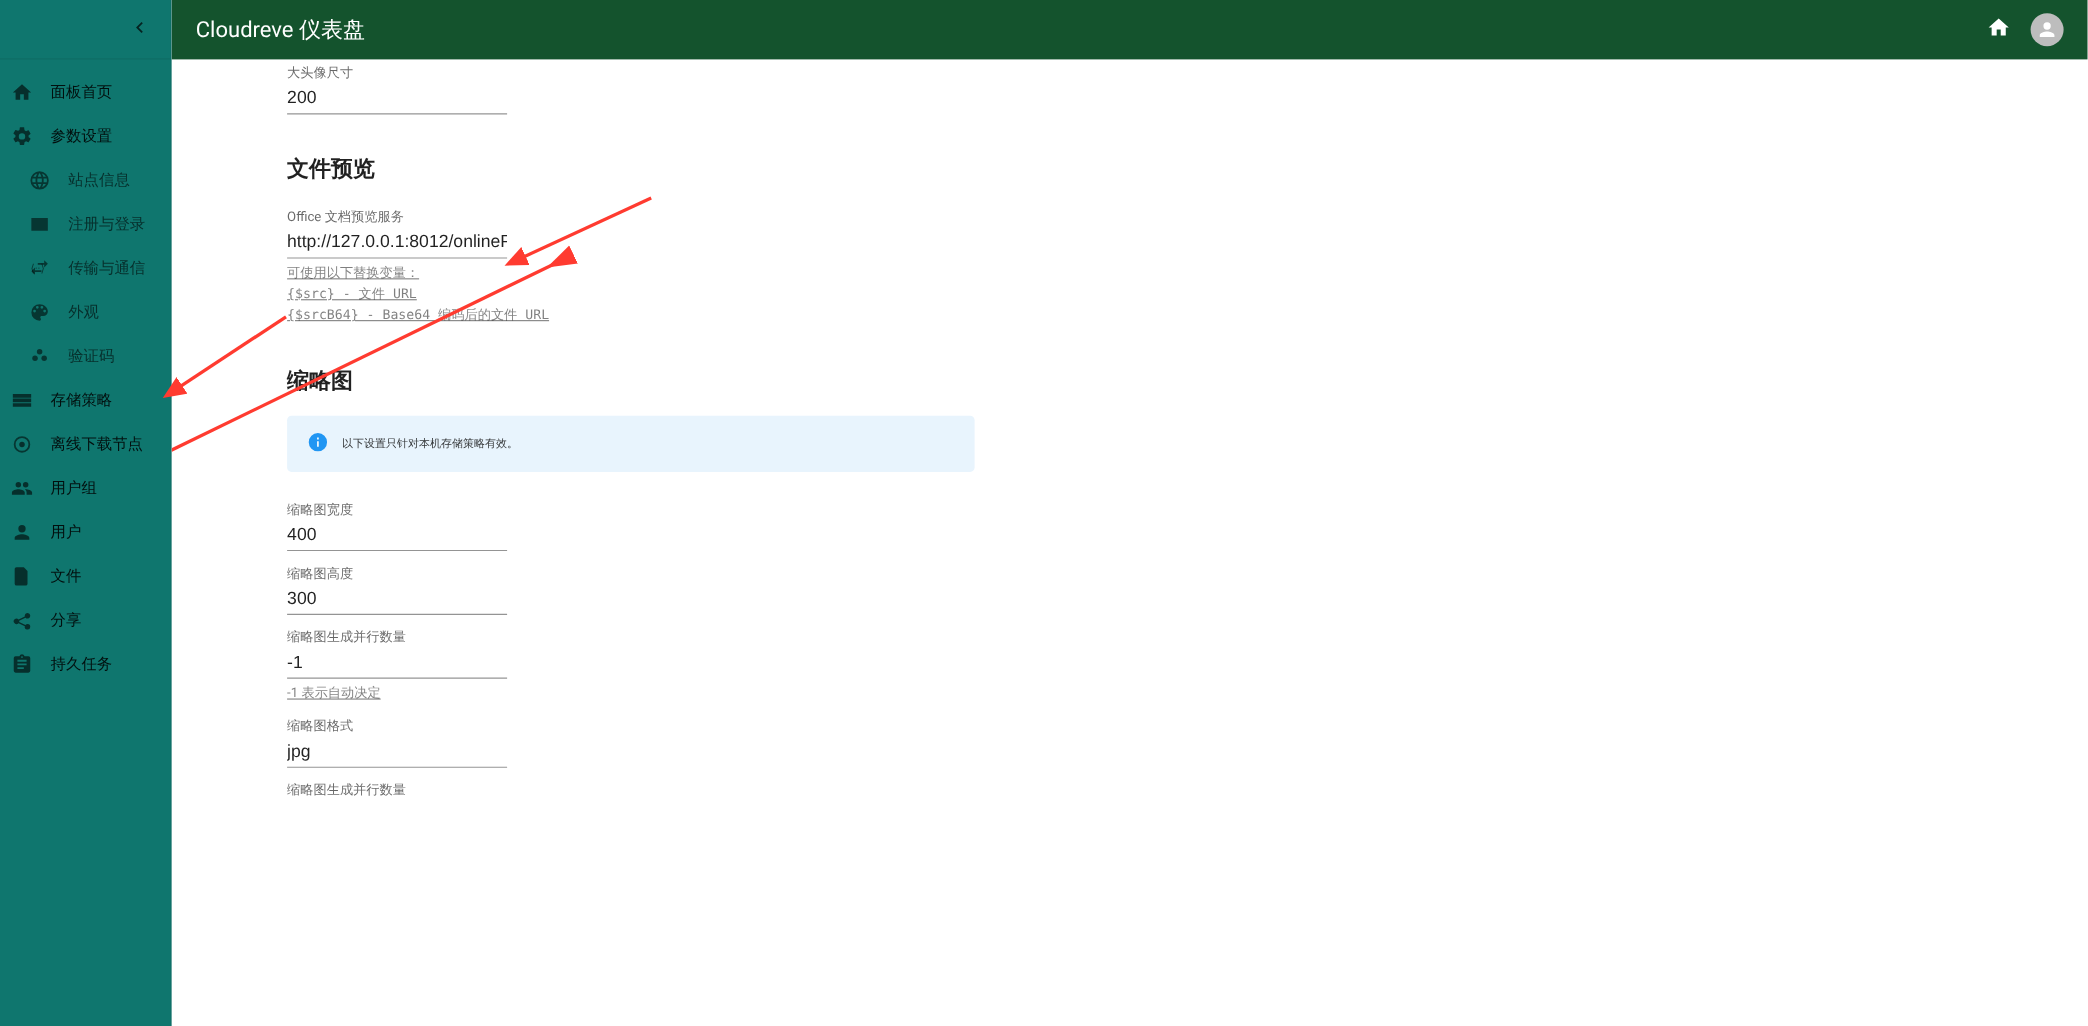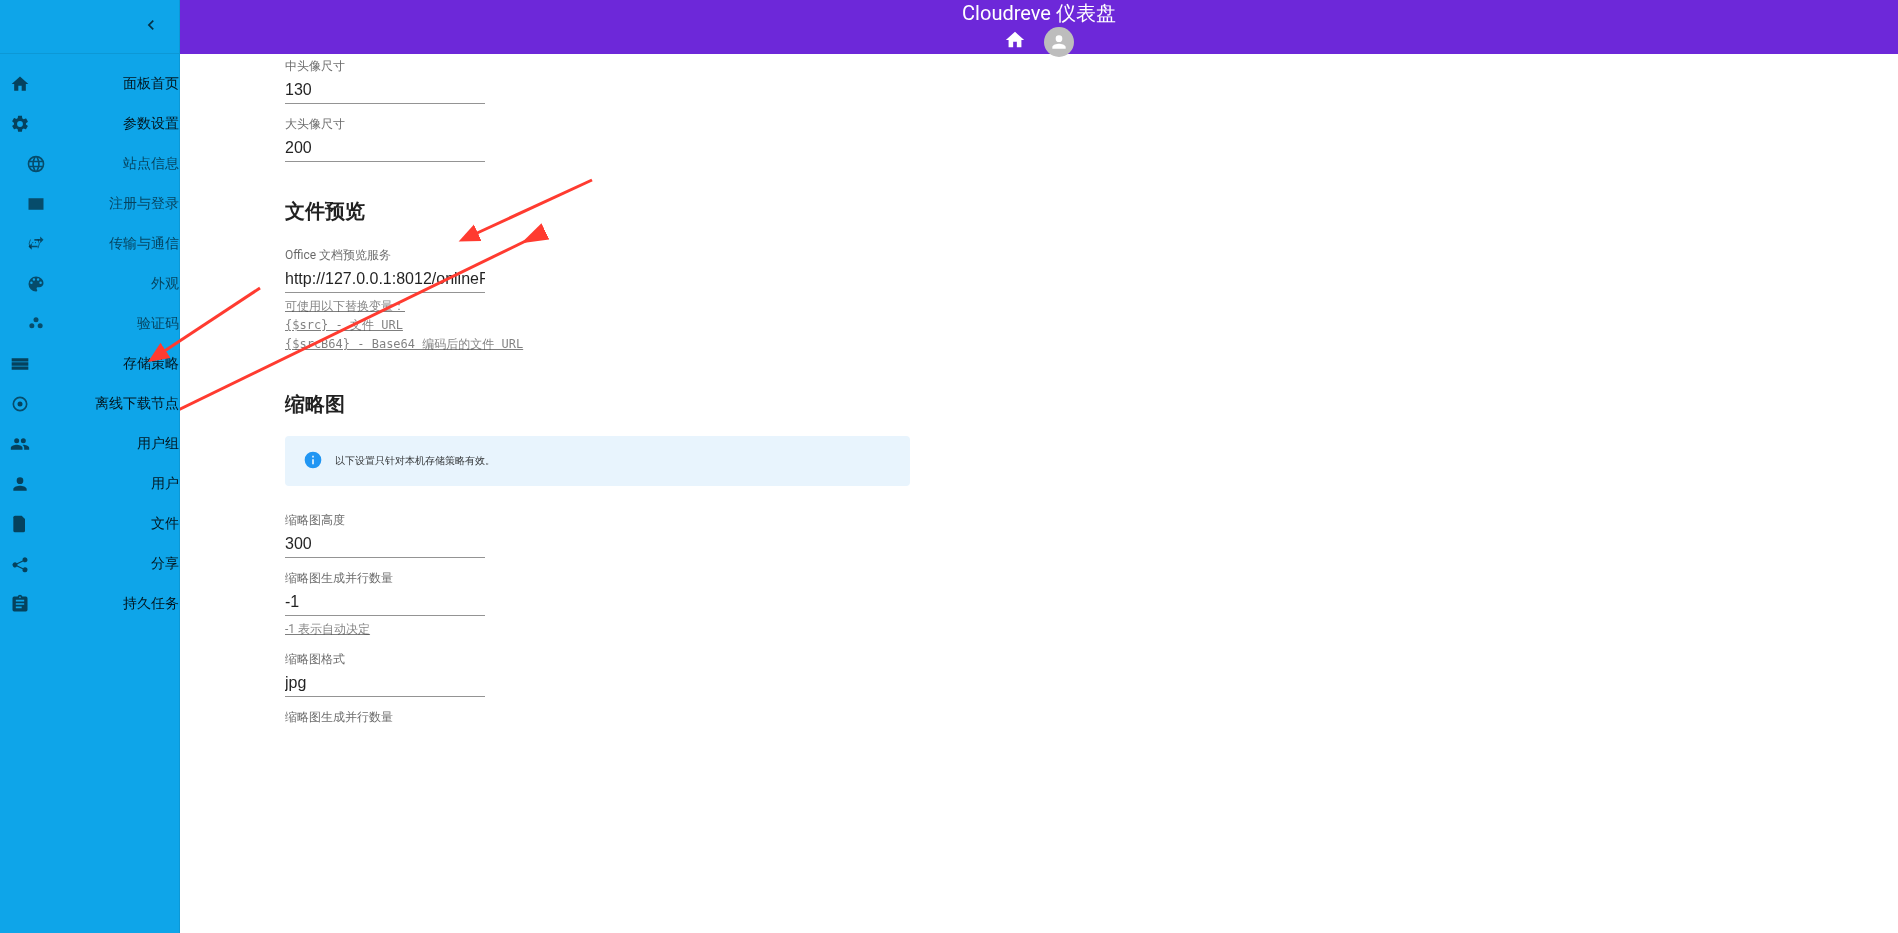--- a/index.html
+++ b/index.html
@@ -6,25 +6,24 @@
   body {
     font-family: -apple-system, BlinkMacSystemFont, "Segoe UI", Roboto, "Helvetica Neue", Arial, "Microsoft YaHei", sans-serif;
     background: #fff;
     color: rgba(0,0,0,0.87);
     width: 1898px;
     height: 933px;
     overflow: hidden;
   }
   .root { display: flex; height: 100%; }
   .sidebar {
-    width: 180px;
+    width: 156px;
     border-right: 1px solid rgba(0,0,0,0.08);
-    background: #0ea5e9;
+    background: #0f766e;
     flex-shrink: 0;
-    text-align: right;
   }
   .sidebar-top {
     height: 54px;
     border-bottom: 1px solid rgba(0,0,0,0.08);
     display: flex;
     align-items: center;
     justify-content: flex-end;
     padding-right: 18px;
   }
   .sidebar-top svg { width: 20px; height: 20px; fill: rgba(0,0,0,0.7); }
@@ -41,28 +40,27 @@
   .nav-item.sub { padding-left: 26px; color: rgba(0,0,0,0.6); }
   .nav-item.sub.selected { background: #e8eaf6; color: #3f51b5; }
   .nav-item.sub.selected .nav-icon svg { fill: #3f51b5; }
   .nav-icon { width: 36px; display: flex; align-items: center; justify-content: flex-start; }
   .nav-icon svg { width: 20px; height: 20px; fill: rgba(0,0,0,0.54); }
   .nav-item.top .nav-icon svg { fill: rgba(0,0,0,0.6); }
   .nav-label { flex: 1; white-space: nowrap; overflow: hidden; text-overflow: ellipsis; }
   .main { flex: 1; display: flex; flex-direction: column; overflow: hidden; }
   .appbar {
     height: 54px;
-    background: #6d28d9;
+    background: #14532d;
     color: #fff;
     display: flex;
     align-items: center;
     padding: 0 22px;
     font-size: 20px;
     justify-content: space-between;
-    flex-direction: column;
   }
   .appbar-right { display: flex; align-items: center; gap: 18px; }
   .appbar-right svg { width: 22px; height: 22px; fill: #fff; }
   .avatar {
     width: 30px; height: 30px; border-radius: 50%;
     background: #bdbdbd; display: flex; align-items: center; justify-content: center;
   }
   .avatar svg { width: 20px; height: 20px; fill: #fff; }
   .content {
     flex: 1;
@@ -248,24 +246,20 @@
             <svg viewBox="0 0 24 24">
               <path d="M12 12a4 4 0 100-8 4 4 0 000 8zm0 2c-2.67 0-8 1.34-8 4v2h16v-2c0-2.66-5.33-4-8-4z"></path>
             </svg>
           </span>
       </div>
     </header>
 
     <div class="content">
       <div class="content-inner">
 
-        <div class="field">
-          <div class="field-label">中头像尺寸</div>
-          <input class="field-input" value="130" style="">
-        </div>
 
         <div class="field">
           <div class="field-label">大头像尺寸</div>
           <input class="field-input" value="200" style="">
         </div>
 
         <h2 class="section-title">文件预览</h2>
 
         <div class="field">
           <div class="field-label">Office 文档预览服务</div>
@@ -279,20 +273,24 @@
 
         <h2 class="section-title">缩略图</h2>
 
         <div class="info-box">
           <span><svg viewBox="0 0 24 24">
                 <path d="M12 2a10 10 0 100 20 10 10 0 000-20zm1 15h-2v-6h2v6zm0-8h-2V7h2v2z"></path>
               </svg></span>
           <span>以下设置只针对本机存储策略有效。</span>
         </div>
 
+        <div class="field">
+          <div class="field-label">缩略图宽度</div>
+          <input class="field-input" value="400" style="">
+        </div>
 
         <div class="field">
           <div class="field-label">缩略图高度</div>
           <input class="field-input" value="300" style="">
         </div>
 
 
         <div class="field">
           <div class="field-label">缩略图生成并行数量</div>
           <input class="field-input" value="-1" style="">

